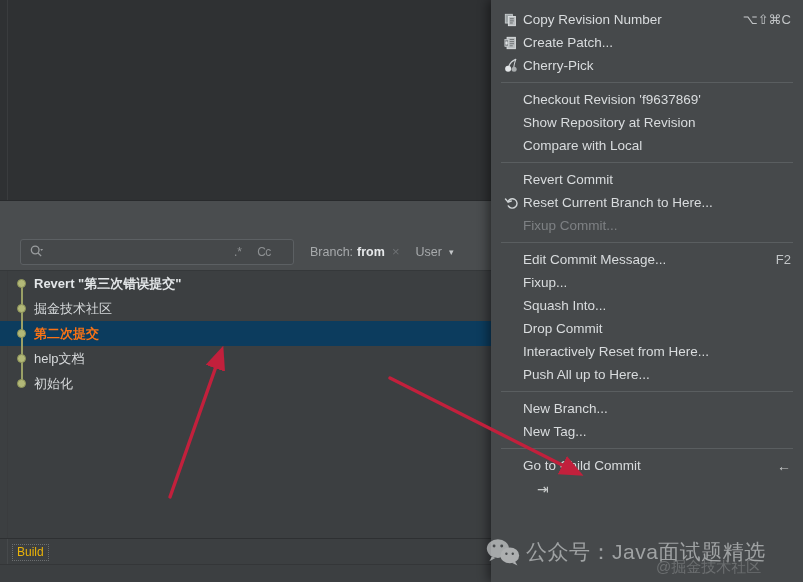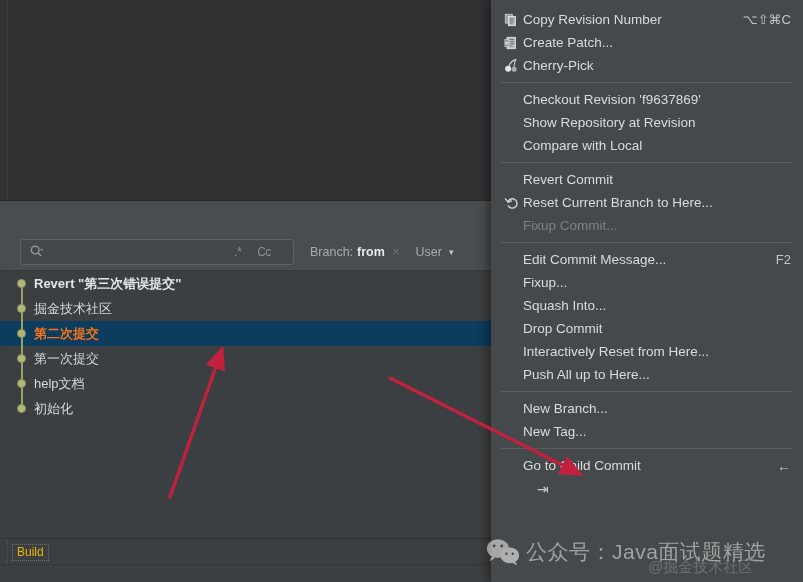--- a/index.html
+++ b/index.html
@@ -310,21 +310,21 @@
     margin-left: 6px;
     color: #c9cccd;
     opacity: 0.68;
     font-size: 21px;
     font-family: "Liberation Sans", sans-serif;
     white-space: nowrap;
     letter-spacing: 0.5px;
   }
   #wm-sub {
     position: absolute;
-    left: 164px;
+    left: 172px;
     top: 30px;
     color: #b6b9ba;
     opacity: 0.33;
     font-size: 15px;
     font-family: "Liberation Sans", sans-serif;
     white-space: nowrap;
   }
 </style>
 </head>
 <body>
@@ -389,27 +389,20 @@
             <div class="graph-line"></div>
             <div class="graph-node"></div>
           </div>
           <span class="commit-subject">第二次提交</span>
         </div>
         <div class="commit-row">
           <div class="graph-cell">
             <div class="graph-line"></div>
             <div class="graph-node"></div>
           </div>
-          <span class="commit-subject">第一次提交</span>
-        </div>
-        <div class="commit-row">
-          <div class="graph-cell">
-            <div class="graph-line"></div>
-            <div class="graph-node"></div>
-          </div>
           <span class="commit-subject">help文档</span>
         </div>
         <div class="commit-row">
           <div class="graph-cell">
             <div class="graph-line bottom-half"></div>
             <div class="graph-node"></div>
           </div>
           <span class="commit-subject">初始化</span>
         </div>
       </div>

